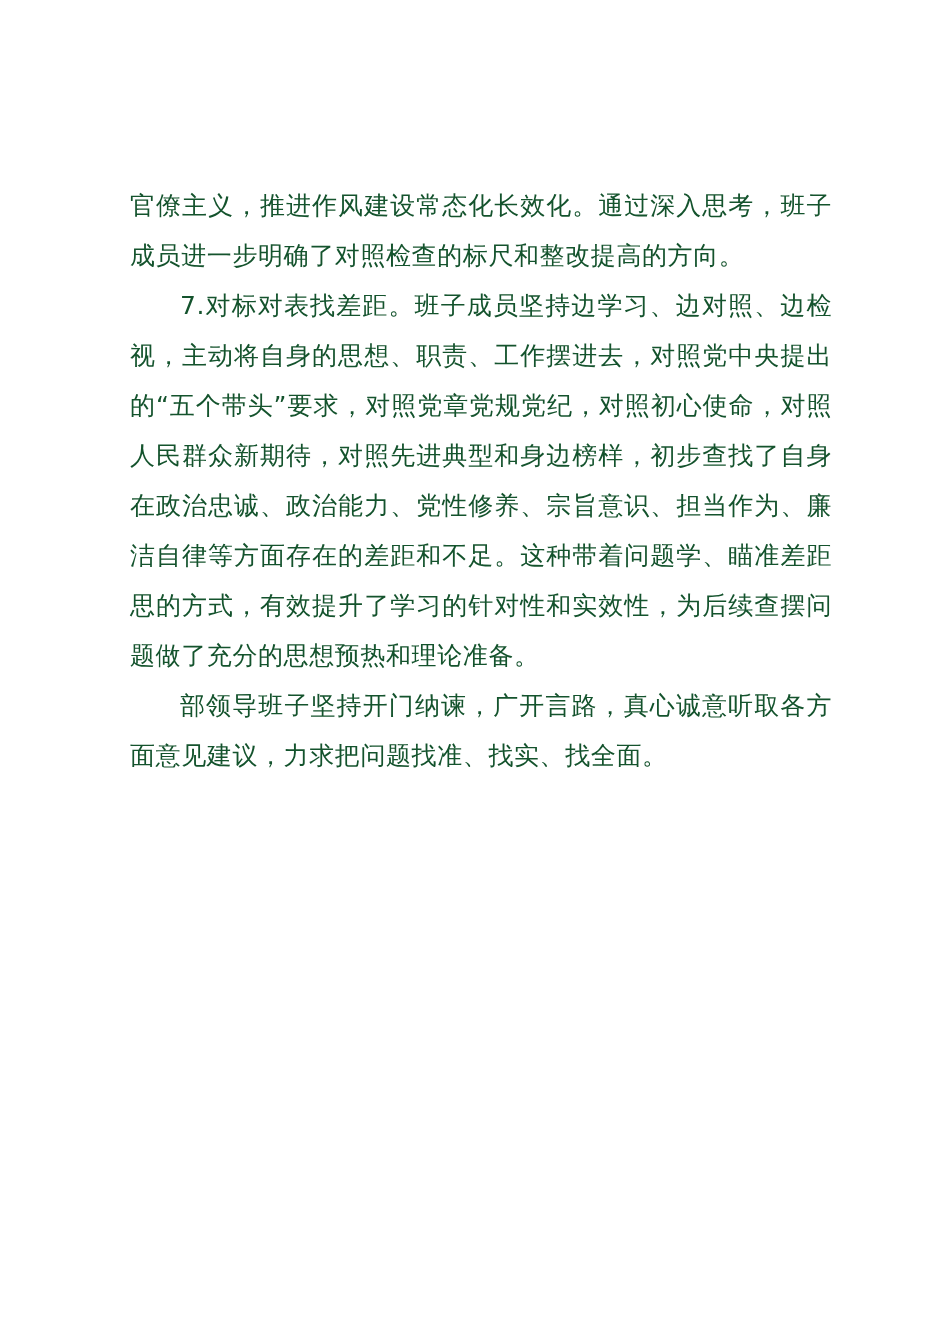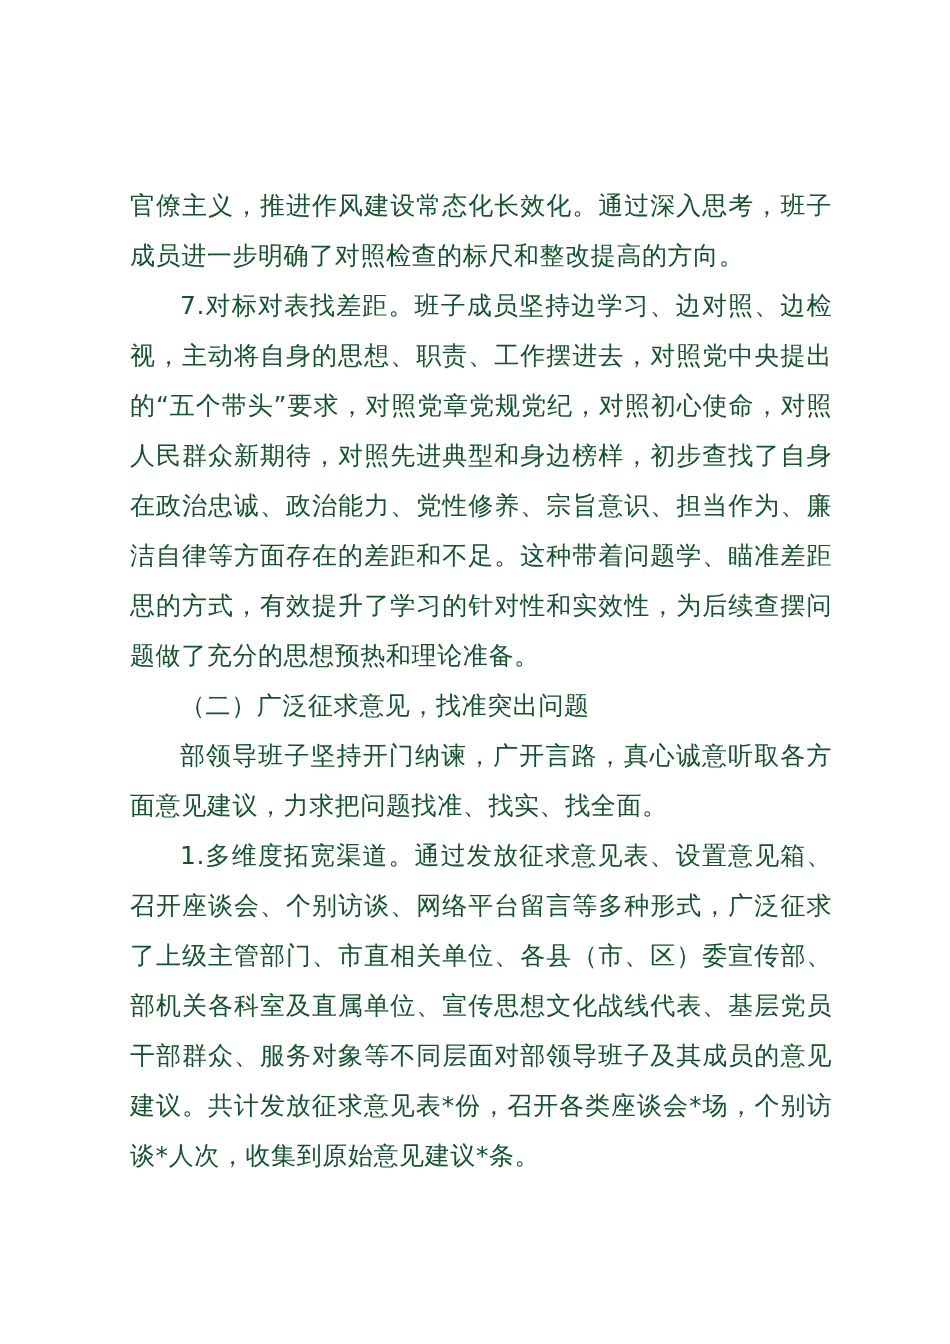--- a/index.html
+++ b/index.html
@@ -17,16 +17,14 @@
   }
   .para { margin: 0; text-align: justify; text-align-last: left; }
   .indent { text-indent: 50px; }
 </style>
 </head>
 <body>
 
 <div class="page">
   <p class="para">官僚主义，推进作风建设常态化长效化。通过深入思考，班子成员进一步明确了对照检查的标尺和整改提高的方向。</p>
   <p class="para indent">7.对标对表找差距。班子成员坚持边学习、边对照、边检视，主动将自身的思想、职责、工作摆进去，对照党中央提出的“五个带头”要求，对照党章党规党纪，对照初心使命，对照人民群众新期待，对照先进典型和身边榜样，初步查找了自身在政治忠诚、政治能力、党性修养、宗旨意识、担当作为、廉洁自律等方面存在的差距和不足。这种带着问题学、瞄准差距思的方式，有效提升了学习的针对性和实效性，为后续查摆问题做了充分的思想预热和理论准备。</p>
-  <p class="para indent">（二）广泛征求意见，找准突出问题</p>
   <p class="para indent">部领导班子坚持开门纳谏，广开言路，真心诚意听取各方面意见建议，力求把问题找准、找实、找全面。</p>
-  <p class="para indent">1.多维度拓宽渠道。通过发放征求意见表、设置意见箱、召开座谈会、个别访谈、网络平台留言等多种形式，广泛征求了上级主管部门、市直相关单位、各县（市、区）委宣传部、部机关各科室及直属单位、宣传思想文化战线代表、基层党员干部群众、服务对象等不同层面对部领导班子及其成员的意见建议。共计发放征求意见表*份，召开各类座谈会*场，个别访谈*人次，收集到原始意见建议*条。</p>
 </div>
 
 </body></html>

